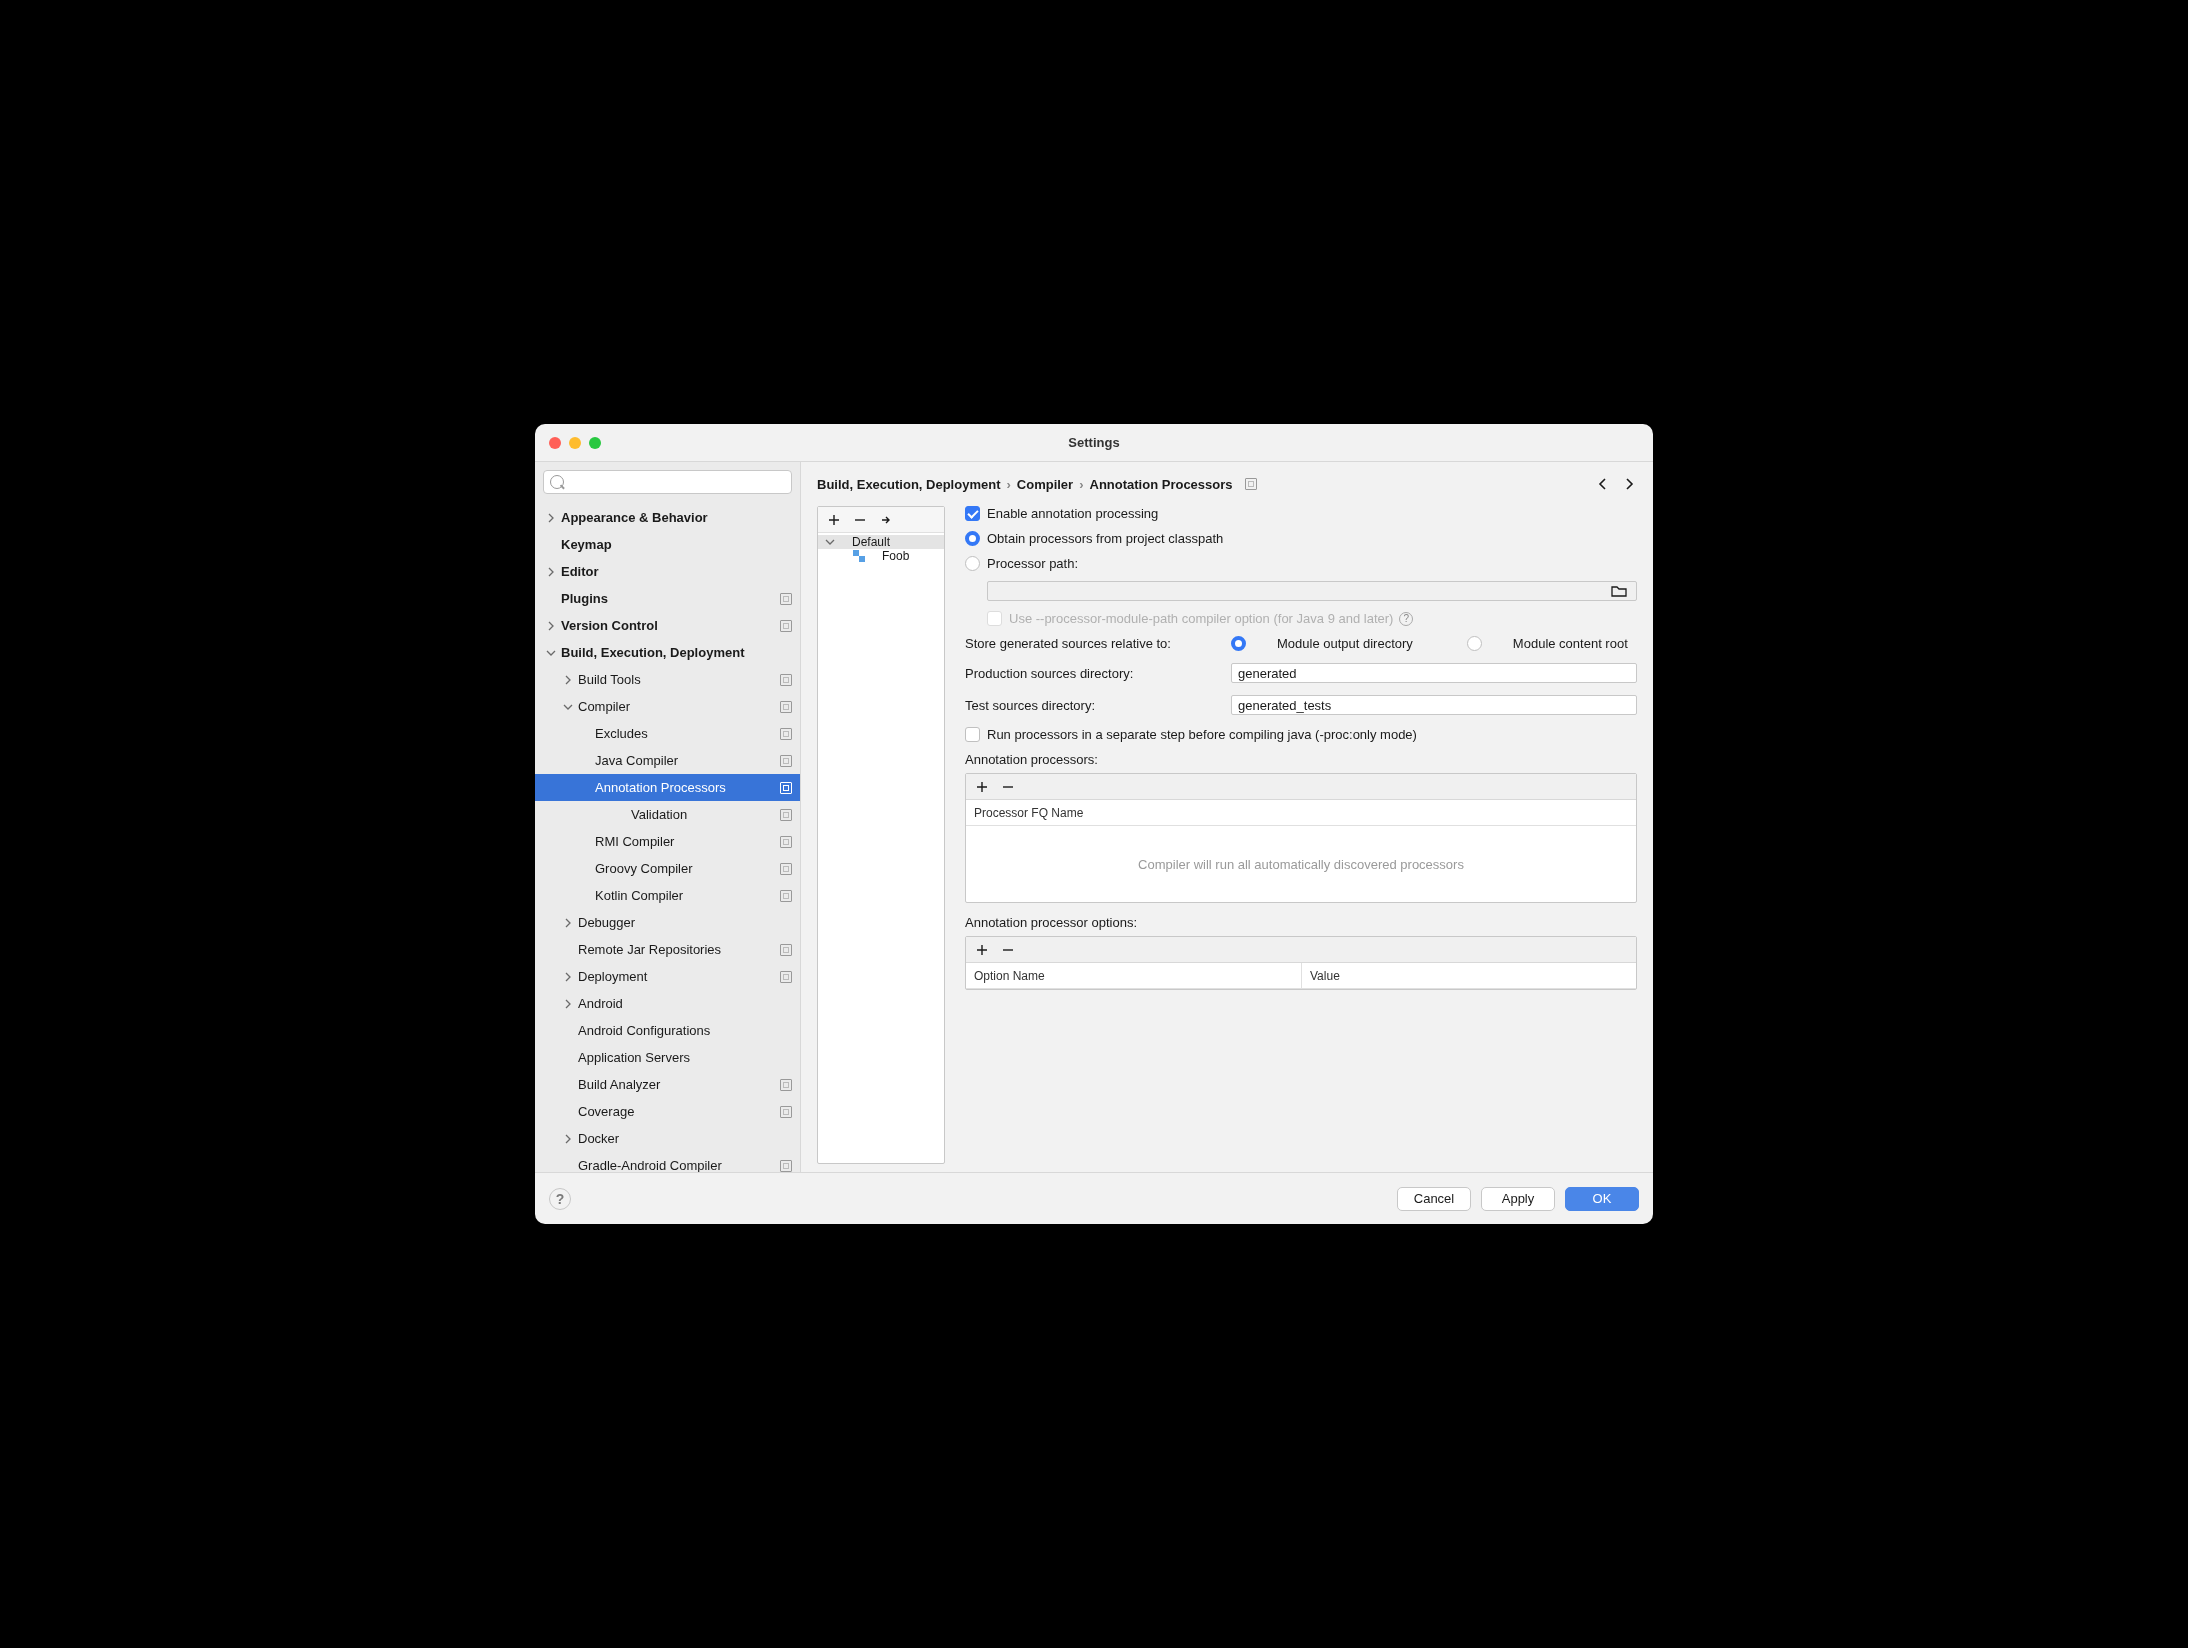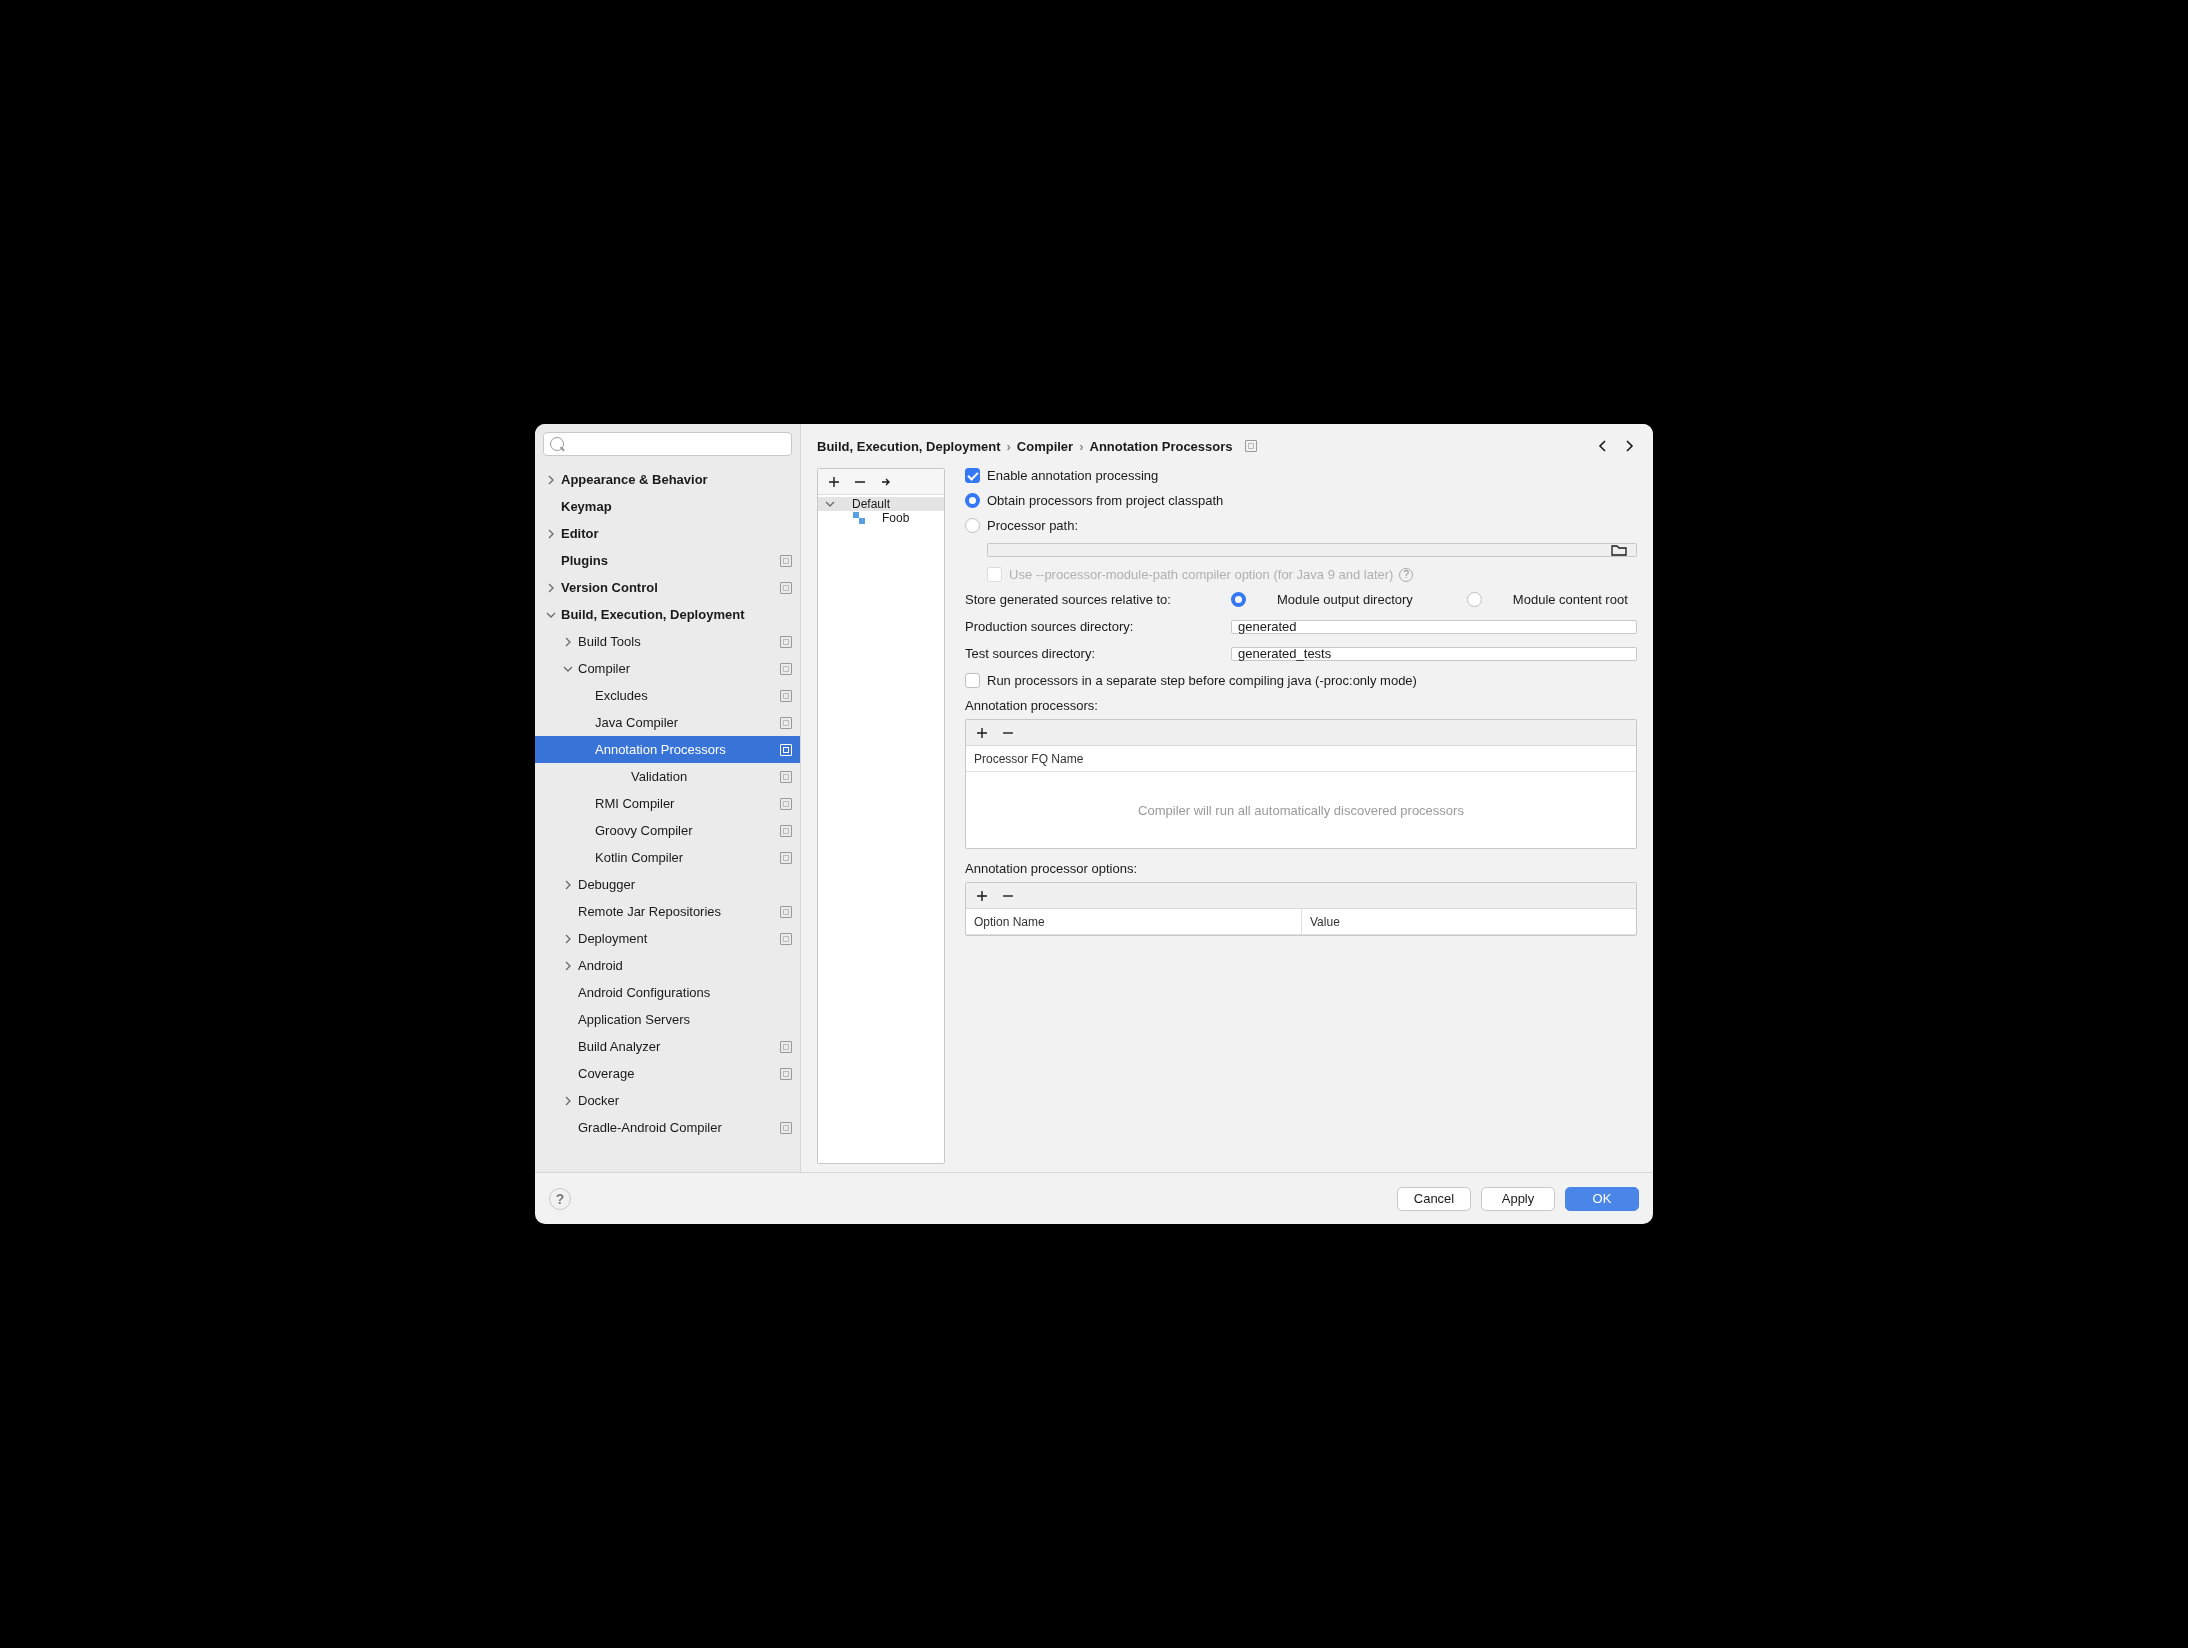--- a/index.html
+++ b/index.html
@@ -53,21 +53,21 @@
 .row{display:flex;align-items:center;margin-bottom:10px}
 .cb{width:15px;height:15px;border:1px solid #c0c0c0;border-radius:3px;background:#fff;flex-shrink:0;margin-right:7px;display:flex;align-items:center;justify-content:center}
 .cb.checked{background:#3478f6;border-color:#3478f6}
 .cb.checked::after{content:"";width:4px;height:8px;border:solid #fff;border-width:0 2px 2px 0;transform:rotate(45deg);margin-top:-2px}
 .cb.disabled{border-color:#ddd}
 .radio{width:15px;height:15px;border:1px solid #c0c0c0;border-radius:50%;background:#fff;flex-shrink:0;margin-right:7px;display:flex;align-items:center;justify-content:center}
 .radio.on{border-color:#3478f6;border-width:4px}
 .lbl{font-size:13px}
 .lbl.disabled{color:#b0b0b0}
 .indent{padding-left:22px}
-.field{flex:1;height:14px;border:1px solid #c8c8c8;border-radius:2px;background:#f0f0f0;display:flex;align-items:center;padding:0 6px}
+.field{flex:1;height:20px;border:1px solid #c8c8c8;border-radius:2px;background:#f0f0f0;display:flex;align-items:center;padding:0 6px}
 .field.light{background:#fff}
 .field input{border:none;outline:none;flex:1;background:transparent;font-size:13px}
 .browse{width:22px;display:flex;align-items:center;justify-content:center;color:#9a9a9a}
 .help{width:14px;height:14px;border:1px solid #aaa;border-radius:50%;display:flex;align-items:center;justify-content:center;font-size:10px;color:#888;margin-left:6px}
 .section-label{font-size:13px;margin:6px 0 6px}
 .table{border:1px solid #c8c8c8;border-radius:2px;background:#fff;margin-bottom:12px}
 .table-tb{height:26px;background:#f0f0f0;border-bottom:1px solid #d8d8d8;display:flex;align-items:center;gap:14px;padding:0 10px}
 .table-head{height:26px;display:flex;align-items:center;border-bottom:1px solid #e0e0e0}
 .table-head .th{padding:0 8px;font-size:12px;color:#333}
 .table-body{height:76px;display:flex;align-items:center;justify-content:center;color:#9a9a9a;font-size:13px}
@@ -78,20 +78,28 @@
 .btn{height:24px;min-width:74px;border:1px solid #c8c8c8;border-radius:5px;background:#fff;display:flex;align-items:center;justify-content:center;padding:0 14px}
 .btn.primary{background:#4a86e8;border-color:#4a86e8;color:#fff}
 .btn.disabled{color:#b8b8b8}
 .formrow{display:flex;align-items:center;margin-bottom:12px;gap:24px}
 .formrow .flabel{width:242px}
 </style>
 </head>
 <body>
 
 <div class="window">
+  <div class="titlebar">
+    <div class="traffic">
+      <div class="tl r"></div>
+      <div class="tl y"></div>
+      <div class="tl g"></div>
+    </div>
+    <div class="title">Settings</div>
+  </div>
 
   <div class="body">
     <div class="sidebar">
       <div class="search">
         <div class="search-wrap">
           <input class="search-input" placeholder="" style="">
         </div>
       </div>
       <div class="tree" id="tree">
           <div class="tree-item" style="padding-left: 10px;">

